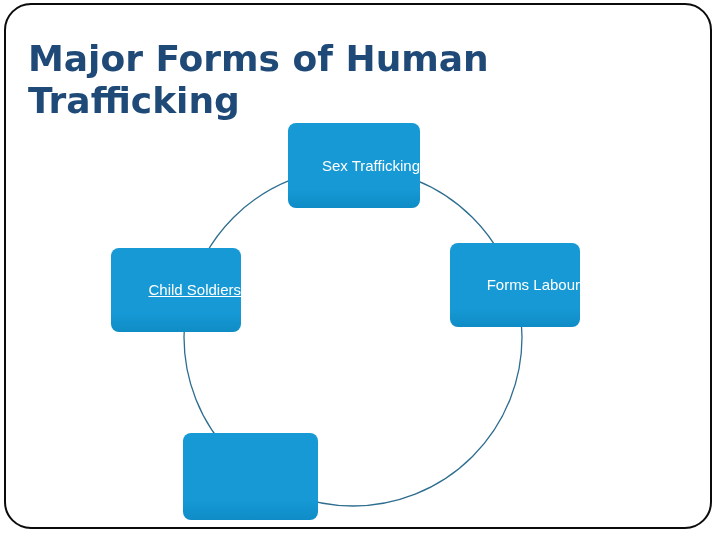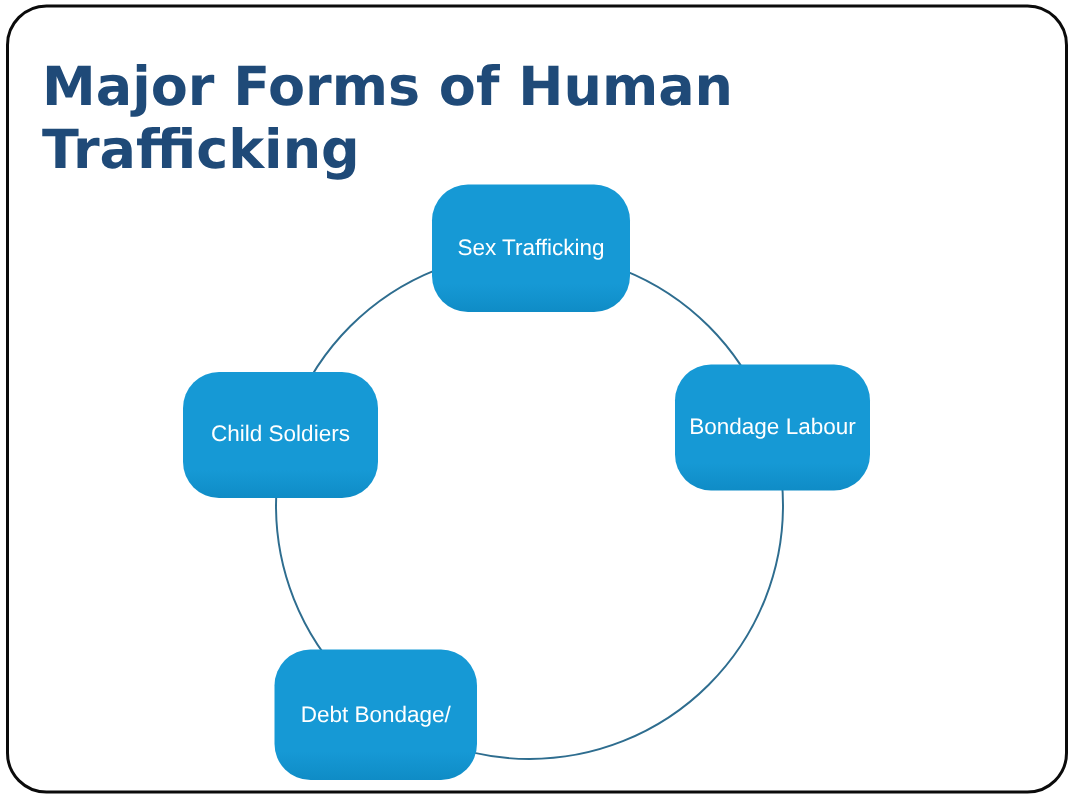--- a/index.html
+++ b/index.html
@@ -31,30 +31,30 @@
     font-weight:bold;
     font-size:36px;
     line-height:1.17;
     color:var(--title-color);
     letter-spacing:0px;
   }
   .cycle-svg{position:absolute;left:0;top:0;width:720px;height:540px;}
   .node{
     position:absolute;
     background:linear-gradient(180deg, var(--box-fill) 0%, var(--box-fill) 78%, var(--box-fill-dark) 100%);
-    border-radius:24px;
+    border-radius:8px;
     color:var(--box-text);
     display:flex;flex-direction:column;
-    align-items:center;justify-content:center;
+    align-items:flex-end;justify-content:center;
     text-align:center;
     font-size:15px;
     line-height:20px;
   }
   .node-sex        {left:288px;top:123px;width:132px;height:85px;}
-  .node-child      {left:122px;top:248px;width:130px;height:84px;}
+  .node-child      {left:111px;top:248px;width:130px;height:84px;text-decoration:underline;}
   .node-forced     {left:450px;top:243px;width:130px;height:84px;}
   .node-debt       {left:183px;top:433px;width:135px;height:87px;line-height:27px;}
   .node-involuntary{left:388px;top:432px;width:134px;height:86px;line-height:19.5px;}
   .node-line{display:block;}
 </style>
 </head>
 <body>
 
 <div class="canvas">
 
@@ -68,21 +68,20 @@
 
   <div class="node node-sex">
     <span class="node-line">Sex Trafficking</span>
   </div>
 
   <div class="node node-child">
     <span class="node-line">Child Soldiers</span>
   </div>
 
   <div class="node node-forced">
-    <span class="node-line">Bondage Labour</span>
+    <span class="node-line">Forms Labour</span>
   </div>
 
   <div class="node node-debt">
-    <span class="node-line">Debt Bondage/</span>
   </div>
 
 
 </div>
 
 </body></html>

